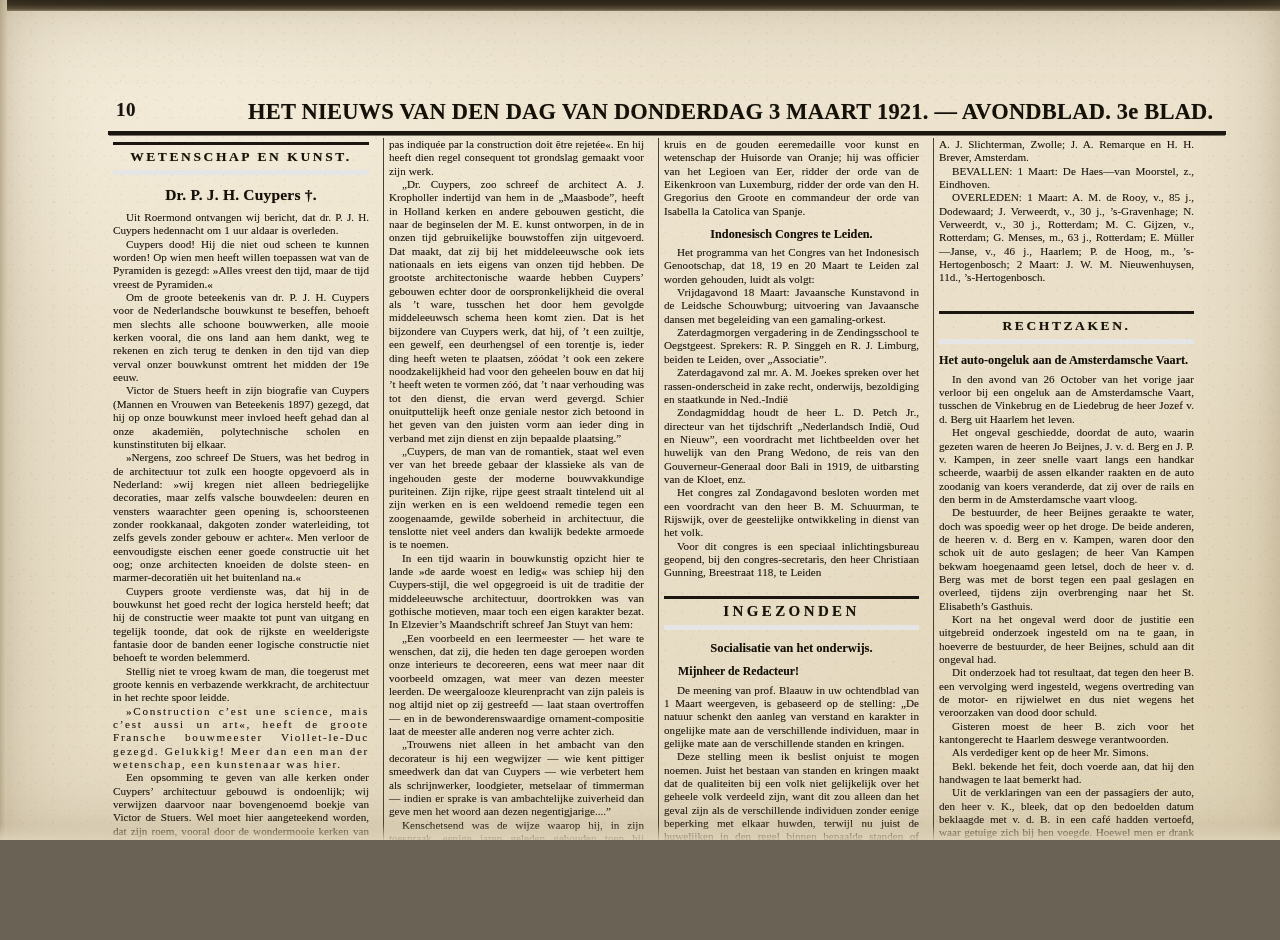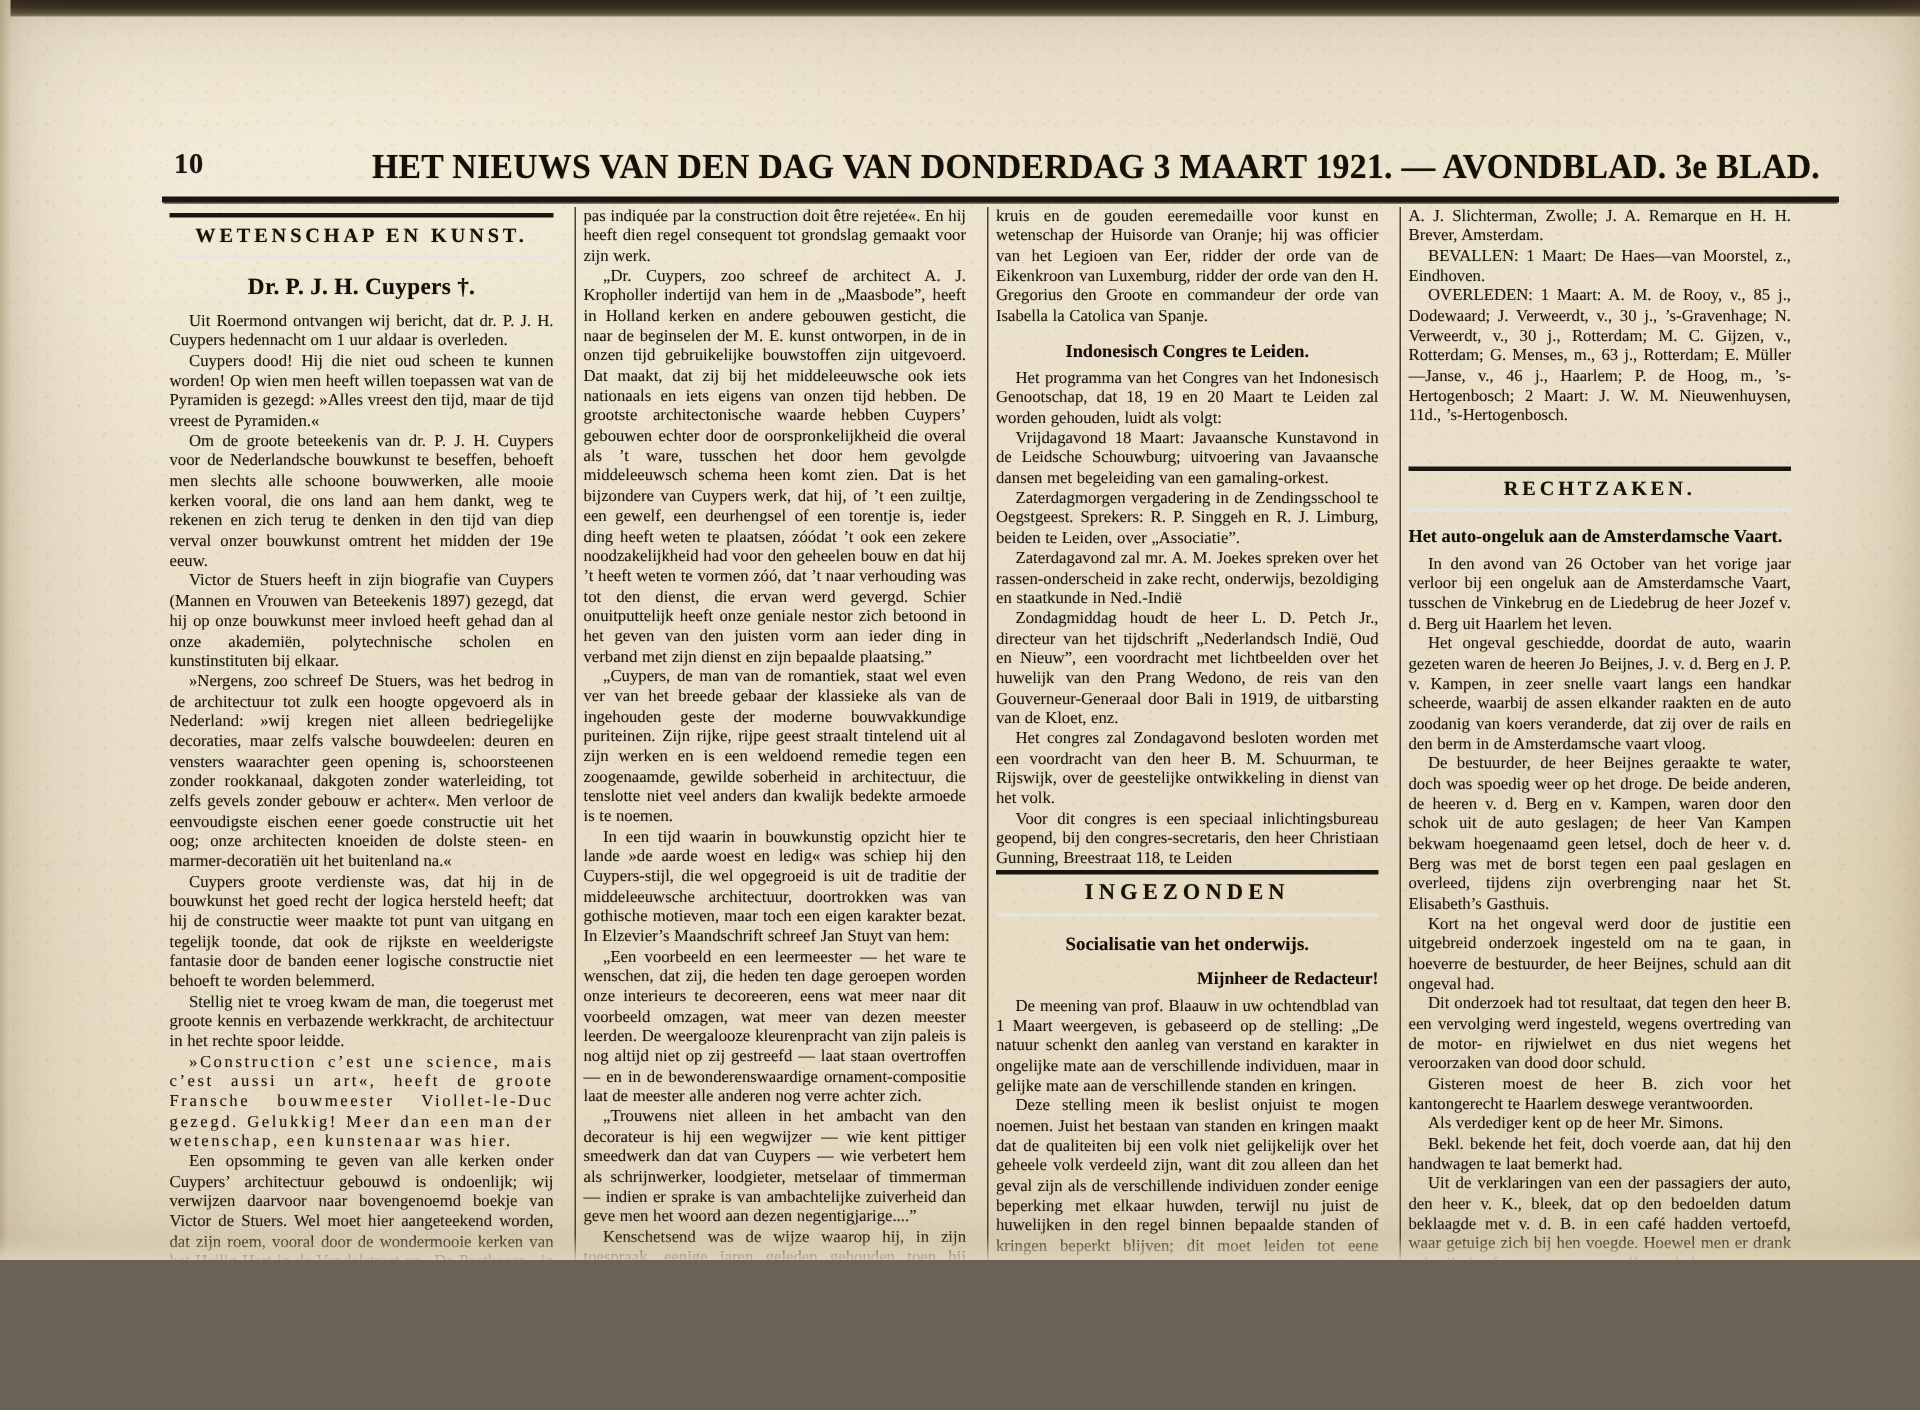--- a/index.html
+++ b/index.html
@@ -45,27 +45,27 @@
     background:#1b1710;box-shadow:0 2px 0 -1px rgba(30,24,14,.55);}
 
   
   .cols{position:absolute;left:108px;top:138px;width:1118px;height:800px;display:flex;}
   .col{width:266px;position:relative;padding:0 5px;box-sizing:border-box;}
   .col + .col{border-left:1px solid #4a4031;margin-left:9px;}
 
   
   .sec-head{margin:4px 0 0 0;text-align:center;font-weight:bold;font-size:13.5px;
     letter-spacing:2.6px;color:#171309;padding:4px 0 5px 0;
-    border-top:3px solid #1b1710;border-bottom:2px solid #e5e5e5;}
-  .sec-head.ingezonden{letter-spacing:3.4px;font-size:15px;margin-top:0;}
+    border-top:3px solid #1b1710;border-bottom:5px solid #e5e5e5;}
+  .sec-head.ingezonden{letter-spacing:3.4px;font-size:15px;margin-top:16px;}
   .art-title{text-align:center;font-weight:bold;font-size:15.5px;color:#140f08;
     margin:11px 0 7px 0;letter-spacing:.2px;}
   .sub-title{text-align:center;font-weight:bold;font-size:12.6px;color:#140f08;
     margin:11px 0 6px 0;}
-  .sub-title.left{text-align:right;text-indent:14px;margin:8px 0 5px 0;font-size:11.8px;}
+  .sub-title.left{text-align:left;text-indent:14px;margin:8px 0 5px 0;font-size:11.8px;}
   .run-title{font-weight:bold;font-size:12.2px;color:#140f08;margin:9px 0 4px 0;
     text-align:center;}
 
   
   p.t{margin:0;font-size:11.15px;line-height:13.35px;color:#1d1810;
     text-align:justify;text-indent:13px;hyphens:none;word-spacing:.3px;}
   p.t.noind{text-indent:0;}
   .sp{letter-spacing:1.7px;}
 
   

